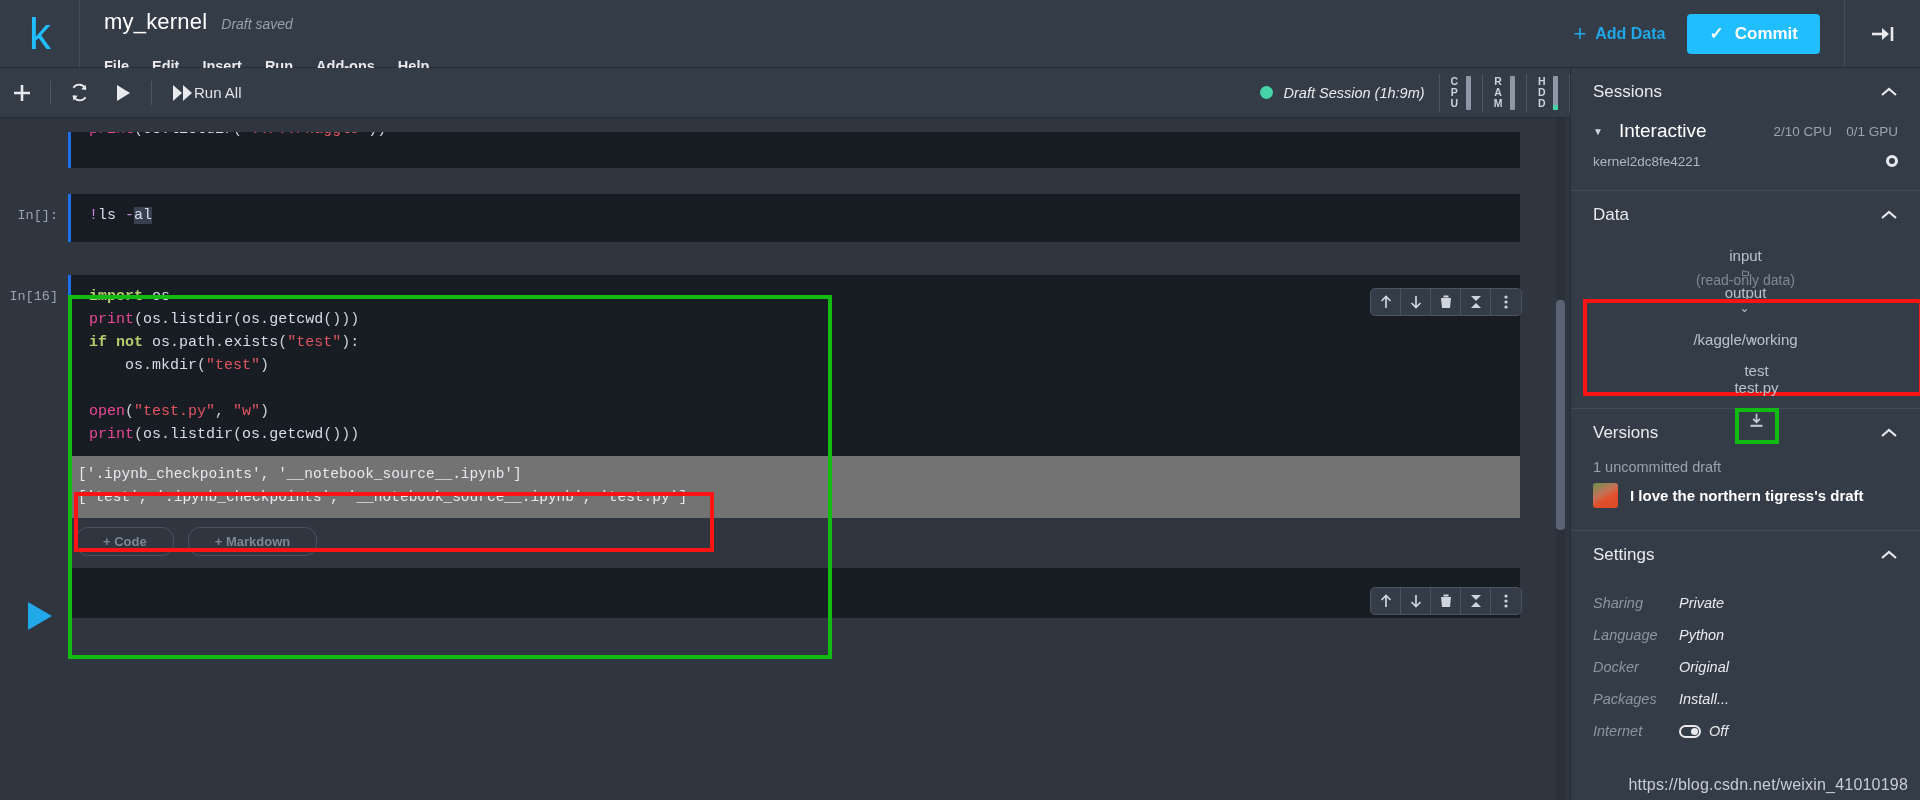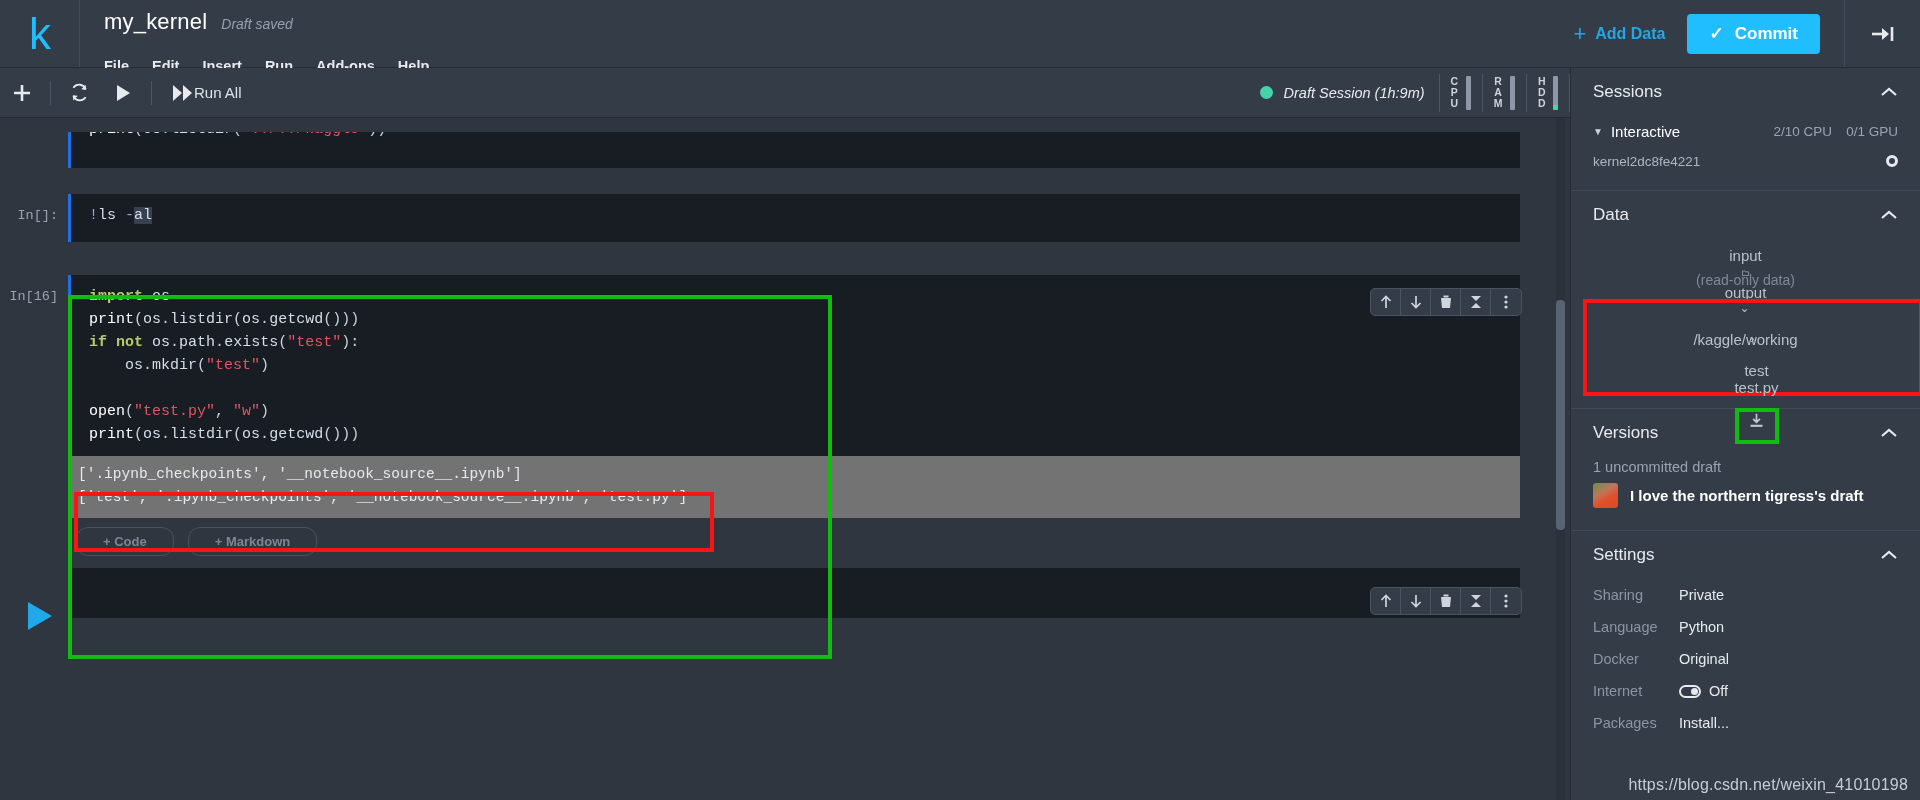--- a/index.html
+++ b/index.html
@@ -107,21 +107,21 @@
   }
   .code-area {
     flex: 1; background: #181c23; border-left: 3px solid #1f6feb;
     padding: 10px 0 10px 0; position: relative; max-width: 1452px;
   }
   .code-line {
     font-family: "Liberation Mono", monospace; font-size: 15px;
     line-height: 23px; white-space: pre; padding-left: 18px; color: #d6deeb;
   }
   .k-key { color: #b5cc6c; font-weight: bold; }
-  .k-fn  { color: #ffffff; }
+  .k-fn  { color: #ec4899; }
   .k-str { color: #e05561; }
   .k-var { color: #d6deeb; }
   .k-op  { color: #c9d1d9; }
   .k-bang{ color: #c586e8; }
   .sel-hl { background: #38414f; }
 
   
   .cut-cell {
     position: absolute; top: 0; left: 0; width: 1570px; height: 36px;
     display: flex; overflow: hidden;
@@ -177,21 +177,21 @@
   .panel { border-bottom: 1px solid #414a57; padding: 0 22px; }
   .panel-head {
     display: flex; align-items: center; justify-content: space-between;
     height: 48px; cursor: pointer;
   }
   .panel-title { color: #e8eaed; font-size: 17px; }
   .chev { display: block; }
   .panel-body { padding-bottom: 14px; }
   .sess-row { display: flex; align-items: center; height: 30px; }
   .sess-caret { color: #cdd3db; font-size: 10px; margin-right: 8px; }
-  .sess-name { color: #ffffff; font-size: 15px; flex: 1; }
+  .sess-name { color: #ffffff; font-size: 19px; flex: 1; margin-left: 8px; }
   .sess-cpu { color: #9aa3b0; font-size: 13.5px; width: 78px; text-align: right; }
   .sess-gpu { color: #9aa3b0; font-size: 13.5px; width: 66px; text-align: right; }
   .kernel-row { display: flex; align-items: center; justify-content: space-between; height: 30px; }
   .kernel-id { color: #aeb6c2; font-size: 13.5px; }
   .stop-dot {
     width: 12px; height: 12px; border: 3px solid #e6e9ee; border-radius: 50%;
     cursor: pointer;
   }
   .data-row {
     display: flex; align-items: center; height: 31px; gap: 8px; position: relative; flex-direction: column;
@@ -200,21 +200,21 @@
   .data-muted { color: #7f8996; font-size: 14px; }
   .data-row .spacer { flex: 1; }
   .tree-caret { color: #b9c1cc; font-size: 12px; width: 12px; display: inline-block; }
   .ver-sub { color: #9aa3b0; font-size: 14.5px; padding: 2px 0 8px 0; }
   .ver-row { display: flex; align-items: center; gap: 12px; padding-bottom: 8px; }
   .avatar {
     width: 25px; height: 25px; border-radius: 3px; flex: 0 0 25px;
     background: linear-gradient(150deg,#6b8f4a 0%,#c0755a 38%,#e2502a 62%,#d94a28 100%);
   }
   .ver-title { color: #ffffff; font-size: 15px; font-weight: bold; }
-  .set-row { display: flex; align-items: center; height: 32px; }
+  .set-row { display: flex; align-items: flex-end; height: 32px; font-style: italic; }
   .set-key { color: #8c95a2; font-size: 14.5px; width: 86px; }
   .set-val { color: #e8eaed; font-size: 14.5px; display: flex; align-items: center; gap: 8px; }
   .toggle {
     width: 22px; height: 13px; border: 2px solid #e8eaed; border-radius: 7px;
     position: relative; cursor: pointer;
   }
   .toggle::after {
     content: ""; position: absolute; right: 1px; top: 1px;
     width: 7px; height: 7px; border-radius: 50%; background: #e8eaed;
   }
@@ -586,28 +586,28 @@
         </div>
         <div class="set-row">
           <span class="set-key">Language</span>
           <span class="set-val">Python</span>
         </div>
         <div class="set-row">
           <span class="set-key">Docker</span>
           <span class="set-val">Original</span>
         </div>
         <div class="set-row">
+          <span class="set-key">Packages</span>
+          <span class="set-val">Install...</span>
+        </div>
+        <div class="set-row">
           <span class="set-key">Internet</span>
           <span class="set-val">
             <span class="toggle"></span>
             <span>Off</span>
           </span>
         </div>
-        <div class="set-row">
-          <span class="set-key">Packages</span>
-          <span class="set-val">Install...</span>
-        </div>
       </div>
     </div>
   </div>
 
   <div class="watermark">https://blog.csdn.net/weixin_41010198</div>
 </div>
 
 </body></html>

